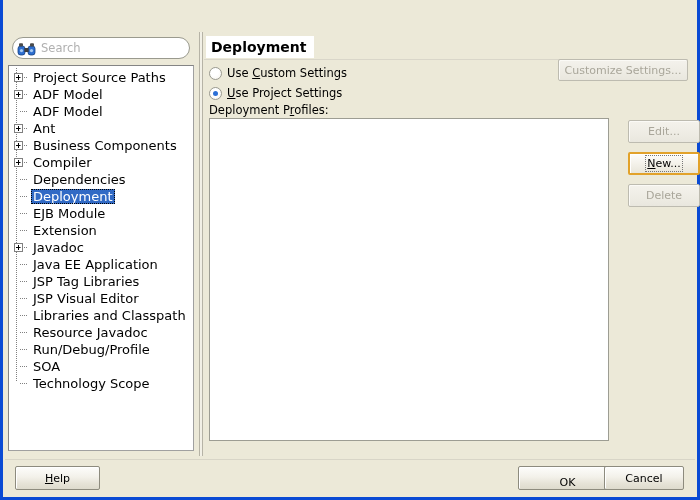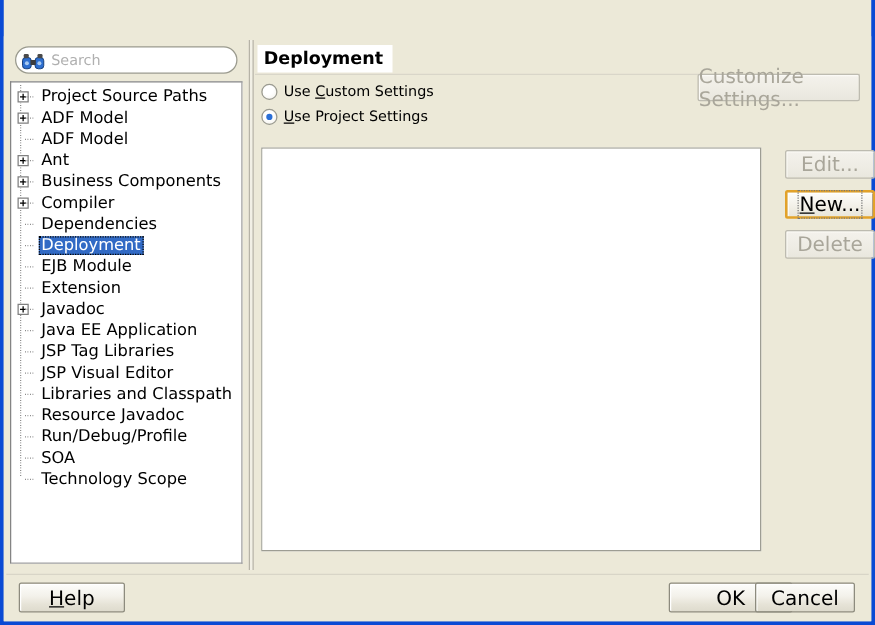--- a/index.html
+++ b/index.html
@@ -217,21 +217,21 @@
     background: #2b6fd6;
   }
   .mn { text-decoration: underline; }
 
   .btn {
     box-sizing: border-box;
     background: linear-gradient(to bottom, #fdfdfb 0%, #f3f1ea 45%, #e6e3d7 75%, #dedbcd 100%);
     border: 1px solid #8d8b7e;
     border-radius: 2px;
     font-family: "DejaVu Sans", "Liberation Sans", sans-serif;
-    font-size: 16px;
+    font-size: 11px;
     color: #000;
     display: flex; align-items: center; justify-content: center;
     cursor: default;
     box-shadow: inset 1px 1px 0 #ffffff;
   }
   .btn.disabled {
     color: #a9a69a;
     border-color: #bdbbb0;
     background: linear-gradient(to bottom, #f4f2ec 0%, #eeece4 60%, #e9e7de 100%);
     box-shadow: inset 1px 1px 0 #fbfaf6;
@@ -271,21 +271,21 @@
   .footer {
     position: absolute;
     left: 3px; top: 459px; width: 694px; height: 38px;
     background: #ece9d8;
   }
   .footer-sep {
     position: absolute; left: 2px; top: 0px; width: 690px; height: 1px;
     background: #d8d5c7;
   }
   #help-button { position: absolute; left: 12px; top: 7px; width: 85px; height: 24px; }
-  #ok-button { position: absolute; left: 532px; top: 7px; width: 99px; height: 24px; }
+  #ok-button { position: absolute; left: 515px; top: 7px; width: 99px; height: 24px; align-items: flex-end; }
   #cancel-button { position: absolute; left: 601px; top: 7px; width: 80px; height: 24px; }
 </style>
 </head>
 <body>
 
 <div id="app">
 
   <div class="titlebar">
     <span class="title-icon">
       <svg width="18" height="18" viewBox="0 0 18 18">
@@ -466,20 +466,21 @@
       </div>
       <div class="radio-row" style="left:5px; top:54px;">
         <span class="radio on"></span>
         <span><span></span><span class="mn">U</span><span>se Project Settings</span></span>
       </div>
 
       <div class="btn disabled" id="customize-settings-button">
         <span class="lbl">Customize Settings...</span>
       </div>
 
+      <div class="group-label"><span>Deployment P</span><span class="mn">r</span><span>ofiles:</span></div>
 
       <div class="listbox">
         <div class="inset"></div>
       </div>
 
       <div class="sidebtns">
         <div class="btn disabled">
           <span class="lbl">Edit...</span>
         </div>
         <div class="btn focused">

